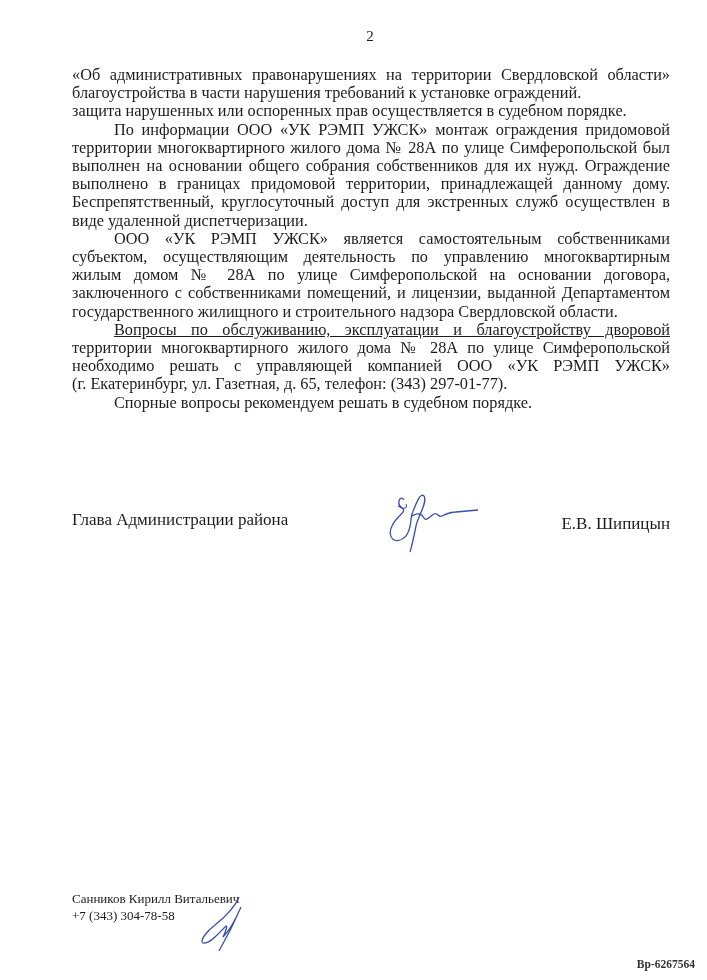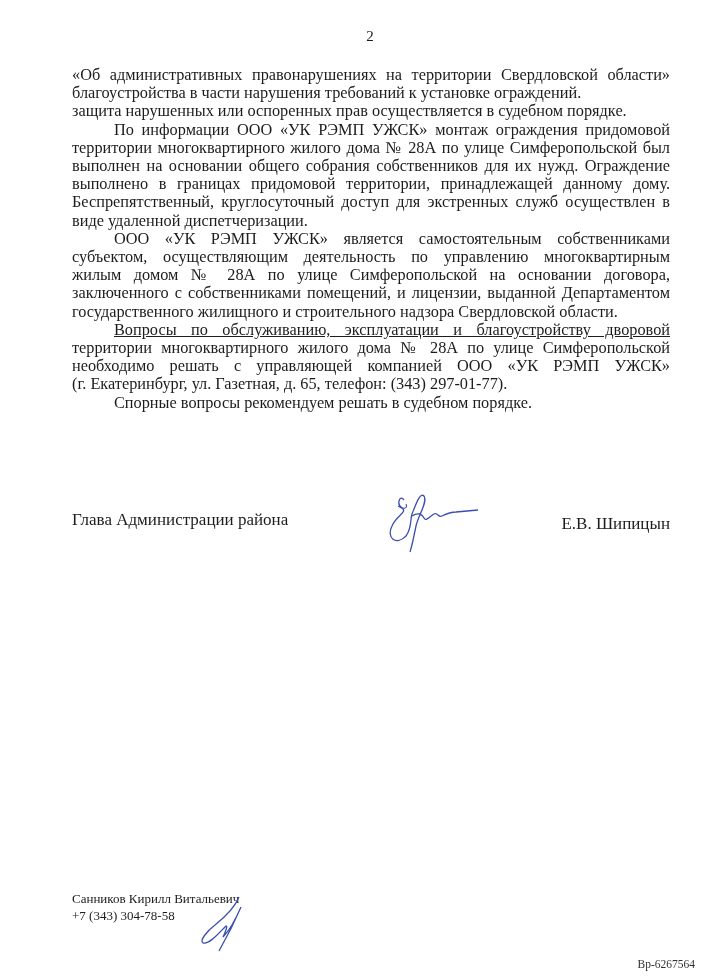--- a/index.html
+++ b/index.html
@@ -11,21 +11,21 @@
                font-size: 16.3px; line-height: 18.2px; }
   .body-text p { margin: 0; text-align: justify; }
   .body-text .line { display: block; text-align: justify; text-align-last: justify; }
   .body-text .line.last { text-align-last: left; }
   .signature-row { position: absolute; top: 508px; left: 72px; width: 598px; height: 60px; font-size: 17px; }
   .sig-position { position: absolute; left: 0; top: 2px; }
   .sig-name { position: absolute; right: 0; top: 6px; }
   .sig-img { position: absolute; left: 310px; top: -22px; }
   .executor { position: absolute; left: 72px; top: 890px; font-size: 13px; line-height: 17px; }
   .exec-sig { position: absolute; left: 195px; top: 893px; }
-  .doc-id { position: absolute; right: 12px; top: 958px; font-size: 11.5px; color: #333; }
+  .doc-id { position: absolute; right: 12px; top: 958px; font-size: 11.5px; color: #333; font-weight: bold; }
 </style>
 </head>
 <body>
 
 <div class="page-num">2</div>
 
 <div class="body-text" id="body-text">
     <p>
       <span class="line">«Об административных правонарушениях на территории Свердловской области»</span>
       <span class="line last">благоустройства в части нарушения требований к установке ограждений.</span>

